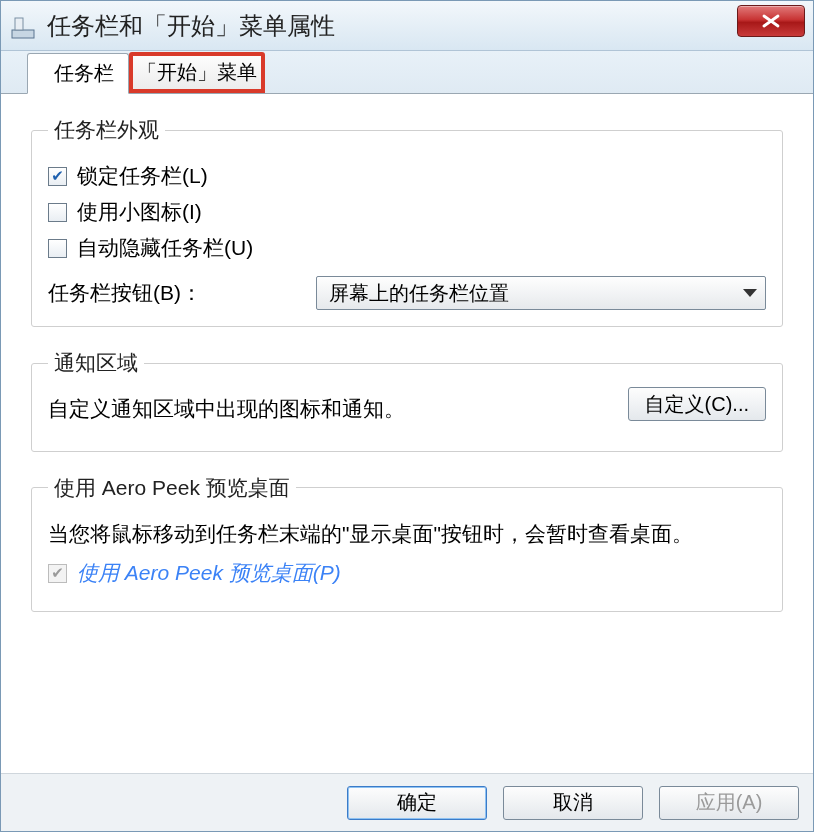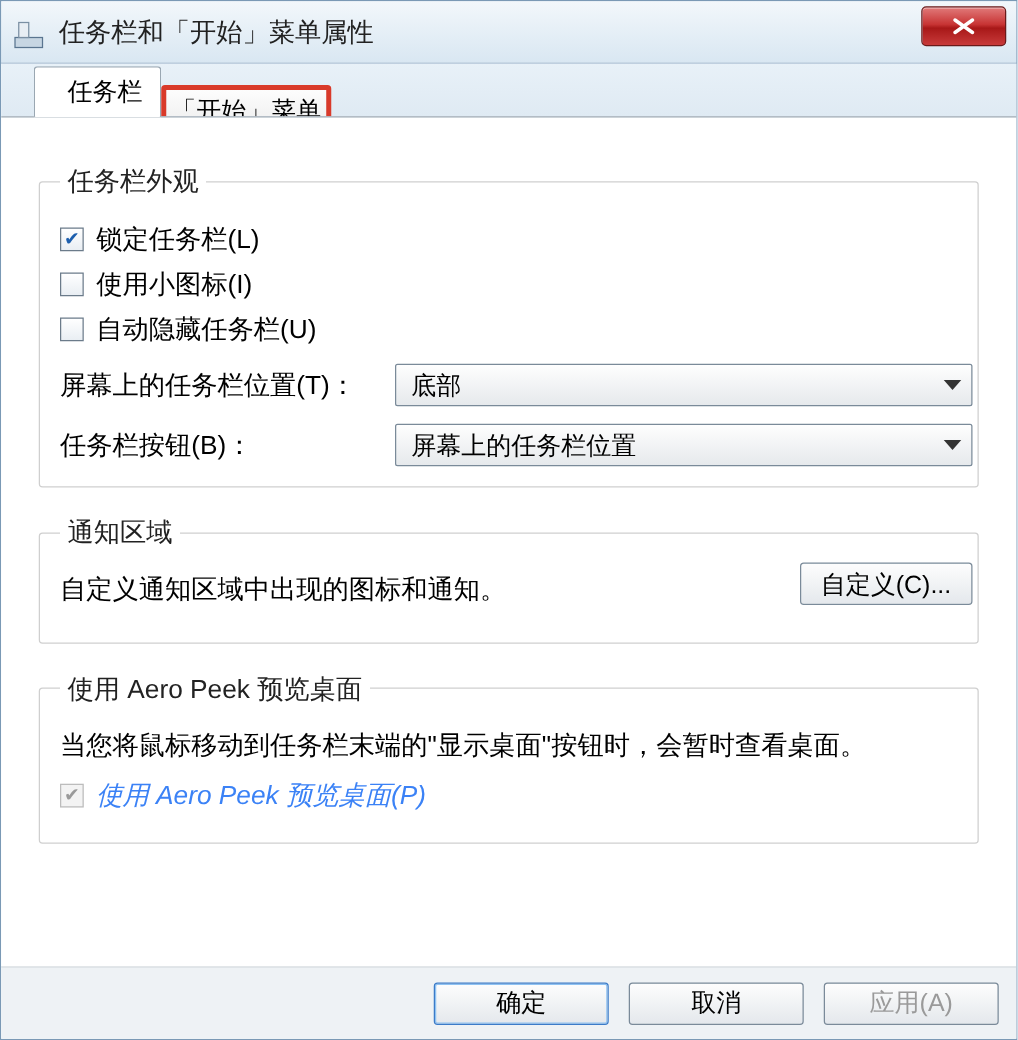--- a/index.html
+++ b/index.html
@@ -13,21 +13,21 @@
   .titlebar {
     height: 50px; display: flex; align-items: center;
     background: linear-gradient(#f2f7fb, #d9e7f2);
     padding: 0 8px; position: relative;
     border-bottom: 1px solid #b0c4d6;
   }
   .titlebar-icon {
     width: 28px; height: 28px; margin-right: 10px;
     display: inline-flex; align-items: flex-end; justify-content: center;
   }
-  .title-text { font-size: 21px; color: #222; }
+  .title-text { font-size: 24px; color: #222; }
   .close-btn {
     position: absolute; right: 8px; top: 4px;
     width: 68px; height: 32px;
     background: linear-gradient(#e17a7a, #c83434 45%, #a81818 55%, #c83a3a);
     border: 1px solid #6a1a1a; border-radius: 4px;
     display: flex; align-items: center; justify-content: center;
     color: #fff; font-weight: bold; font-size: 20px;
     box-shadow: inset 0 1px 0 rgba(255,255,255,.4);
   }
   .client {
@@ -44,29 +44,29 @@
     border: 1px solid #9aa7b2; border-bottom: none;
     background: linear-gradient(#fdfdfd, #ececec);
     border-radius: 3px 3px 0 0; margin-right: 0;
     position: relative; top: 1px; cursor: default;
   }
   .tab.active {
     background: #fff; z-index: 2; border-bottom: 1px solid #fff;
   }
   .tab.highlight {
     border: 4px solid #d93a2a; border-bottom: 4px solid #d93a2a;
-    padding: 3px 4px; top: 16px; font-family: Liberation Mono, monospace;
+    padding: 3px 4px; top: 0; font-family: Liberation Mono, monospace;
   }
   .tab-panel {
     flex: 1; background: #fff; border-top: 1px solid #9aa7b2;
     padding: 22px 30px 10px 30px; position: relative;
   }
   fieldset.group {
     border: 1px solid #cfcfcf; border-radius: 3px;
-    margin: 15px 0 22px 0; padding: 10px 4px 16px 16px;
+    margin: 0 0 22px 0; padding: 10px 16px 16px 16px;
   }
   fieldset.group > legend {
     font-size: 21px; padding: 0 6px; color: #222;
   }
   .row { display: flex; align-items: center; margin: 8px 0; }
   .checkbox {
     width: 19px; height: 19px; border: 1px solid #6b7b8a;
     background: linear-gradient(#fff,#e9eef3); margin-right: 10px;
     display: inline-flex; align-items: center; justify-content: center;
     font-size: 15px; color: #1d5fae;
@@ -143,27 +143,20 @@
         <div class="row">
           <span class="checkbox"></span>
           <span class="opt-label">使用小图标(I)</span>
         </div>
 
         <div class="row">
           <span class="checkbox"></span>
           <span class="opt-label">自动隐藏任务栏(U)</span>
         </div>
 
-        <div class="form-row">
-          <span class="form-label">屏幕上的任务栏位置(T)：</span>
-          <div class="select">
-            <span>底部</span>
-            <span class="caret"></span>
-          </div>
-        </div>
 
         <div class="form-row">
           <span class="form-label">任务栏按钮(B)：</span>
           <div class="select">
             <span>屏幕上的任务栏位置</span>
             <span class="caret"></span>
           </div>
         </div>
       </fieldset>
 

